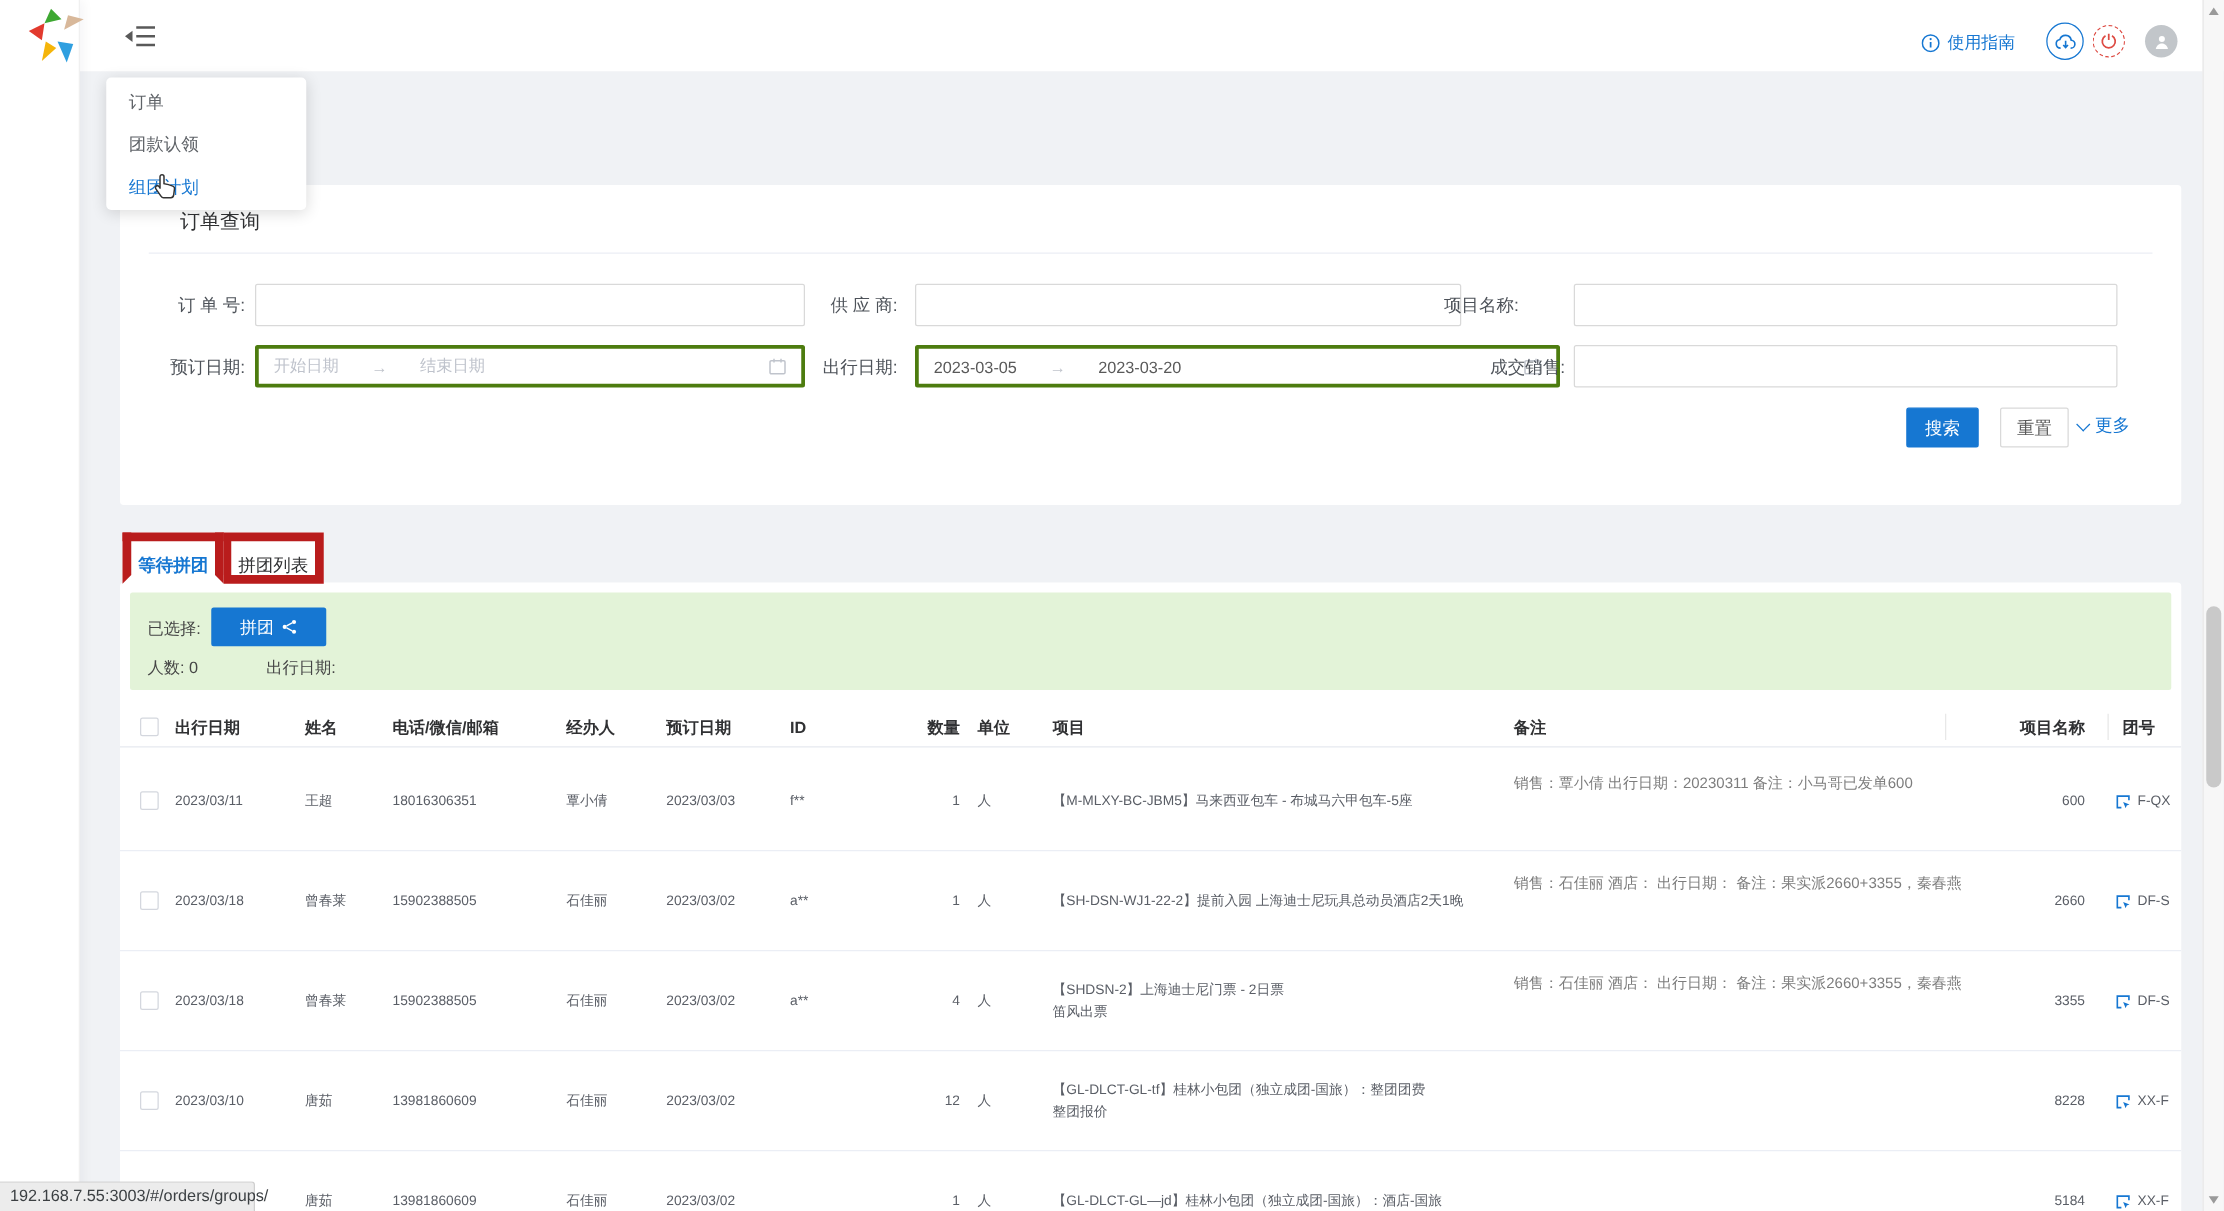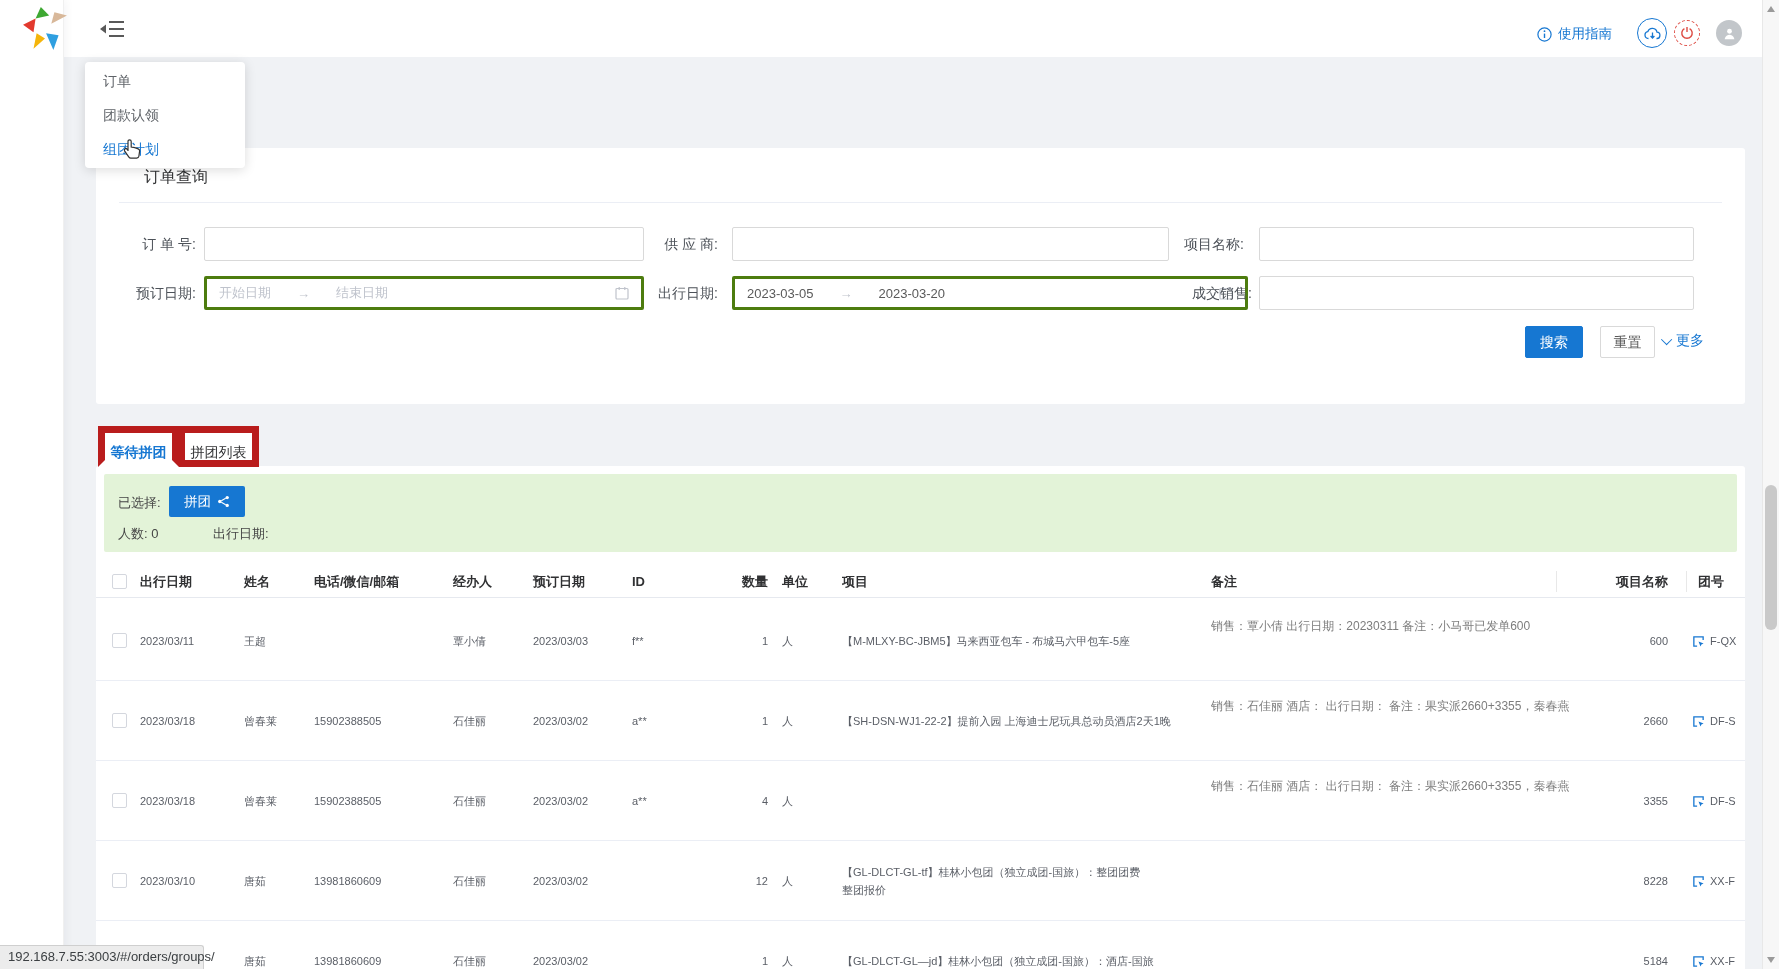--- a/index.html
+++ b/index.html
@@ -49,21 +49,21 @@
   
   .tab { position:absolute; top:426px; width:81px; height:41px; background:#fff; border:7px solid #b91c1c;
          font-size:14px; text-align:center; line-height:39px; cursor:pointer; }
   .tab.t1 { left:98px; color:#1677d2; font-weight:600; border-bottom-color:#fff; z-index:12; }
   .tab.t2 { left:178px; color:#303133; z-index:11; }
   
   .card2 { position:absolute; left:96px; top:466px; width:1649px; height:503px; background:#fff;
            border-radius:3px 3px 0 0; overflow:hidden; z-index:8; }
   .banner { position:absolute; left:8px; top:8px; width:1633px; height:78px; background:#e3f3d8; border-radius:2px; }
   .b-label { position:absolute; font-size:13px; color:#454545; }
-  .b-btn { position:absolute; left:65px; top:12px; width:76px; height:31px; background:#1677d2; color:#fff;
+  .b-btn { position:absolute; left:65px; top:12px; width:92px; height:31px; background:#1677d2; color:#fff;
            border-radius:2px; font-size:13.5px; display:flex; align-items:center; justify-content:center; gap:6px; cursor:pointer; }
   .thead { position:absolute; left:0; top:99px; width:1649px; height:33px; border-bottom:1px solid #e6e9ef; }
   .th { position:absolute; top:0; height:33px; line-height:33px; font-size:13px; font-weight:600; color:#303133; }
   .vsep { position:absolute; top:6px; width:1px; height:21px; background:#e8e8e8; }
   .trow { position:absolute; left:0; width:1649px; height:80px; border-bottom:1px solid #ebeef5; }
   .cell { position:absolute; top:0; height:80px; line-height:80px; font-size:11px; color:#5a5e66; white-space:nowrap; }
   .cbx { position:absolute; left:16px; top:50%; margin-top:-8px; width:15px; height:15px; background:#fff;
          border:1px solid #d4d7de; border-radius:2px; cursor:pointer; }
   .thead .cbx { top:9px; margin-top:0; }
   .c-date  { left:44px;  width:96px; }
@@ -190,21 +190,21 @@
 </svg>
 
 <div class="card1">
   <div class="q-title">订单查询</div>
   <div class="q-divider"></div>
 
   <div class="f-label" style="left:20px; top:79px; width:80px;">订 单 号:</div>
   <input class="f-input" style="left: 108px; top: 79px; width: 440px;">
   <div class="f-label" style="left:540px; top:79px; width:82px;">供 应 商:</div>
   <input class="f-input" style="left: 636px; top: 79px; width: 437px;">
-  <div class="f-label" style="left:1062px; top:79px; width:86px;">项目名称:</div>
+  <div class="f-label" style="left:1033px; top:79px; width:86px;">项目名称:</div>
   <input class="f-input" style="left: 1163px; top: 79px; width: 435px;">
 
   <div class="f-label" style="left:20px; top:128px; width:80px;">预订日期:</div>
   <div class="f-range" style="left:108px; top:128px; width:440px;">
     <span class="ph">开始日期</span>
     <span class="r-arrow">→</span>
     <span class="ph">结束日期</span>
     <svg class="cal" width="14" height="14" viewBox="0 0 14 14">
       <rect x="1" y="2.5" width="12" height="10.5" rx="1" fill="none" stroke="#c0c4cc" stroke-width="1.2"></rect>
       <line x1="4.2" y1="1" x2="4.2" y2="4" stroke="#c0c4cc" stroke-width="1.2"></line>
@@ -268,20 +268,21 @@
     <span class="th c-price">项目名称</span>
     <span class="th" style="left:1602px;">团号</span>
     <span class="vsep" style="left:1460px;"></span>
     <span class="vsep" style="left:1590px;"></span>
   </div>
 
   <div class="trow" style="top:135px;">
     <span class="cbx"></span>
     <span class="cell c-date">2023/03/11</span>
     <span class="cell c-name">王超</span>
+    <span class="cell c-phone">18016306351</span>
     <span class="cell c-agent">覃小倩</span>
     <span class="cell c-book">2023/03/03</span>
     <span class="cell c-id">f**</span>
     <span class="cell c-qty">1</span>
     <span class="cell c-unit">人</span>
     <div class="cell c-proj">
       <span>【M-MLXY-BC-JBM5】马来西亚包车 - 布城马六甲包车-5座</span>
       <span></span>
     </div>
     <div class="cell c-remark">销售：覃小倩 出行日期：20230311 备注：小马哥已发单600</div>
@@ -323,20 +324,24 @@
   <div class="trow" style="top:295px;">
     <span class="cbx"></span>
     <span class="cell c-date">2023/03/18</span>
     <span class="cell c-name">曾春莱</span>
     <span class="cell c-phone">15902388505</span>
     <span class="cell c-agent">石佳丽</span>
     <span class="cell c-book">2023/03/02</span>
     <span class="cell c-id">a**</span>
     <span class="cell c-qty">4</span>
     <span class="cell c-unit">人</span>
+    <div class="cell c-proj">
+      <span>【SHDSN-2】上海迪士尼门票 - 2日票</span>
+      <span>笛风出票</span>
+    </div>
     <div class="cell c-remark">销售：石佳丽 酒店： 出行日期： 备注：果实派2660+3355，秦春燕</div>
     <span class="cell c-price">3355</span>
     <div class="cell c-group">
       <svg width="13" height="13" viewBox="0 0 14 14">
         <path d="M12 5.5V2H2v10h3.5" fill="none" stroke="#1677d2" stroke-width="1.4"></path>
         <path d="M7 7l5.5 2.2-2.4.9-.9 2.4z" fill="#1677d2"></path>
       </svg>
       <span>DF-S</span>
     </div>
   </div>

